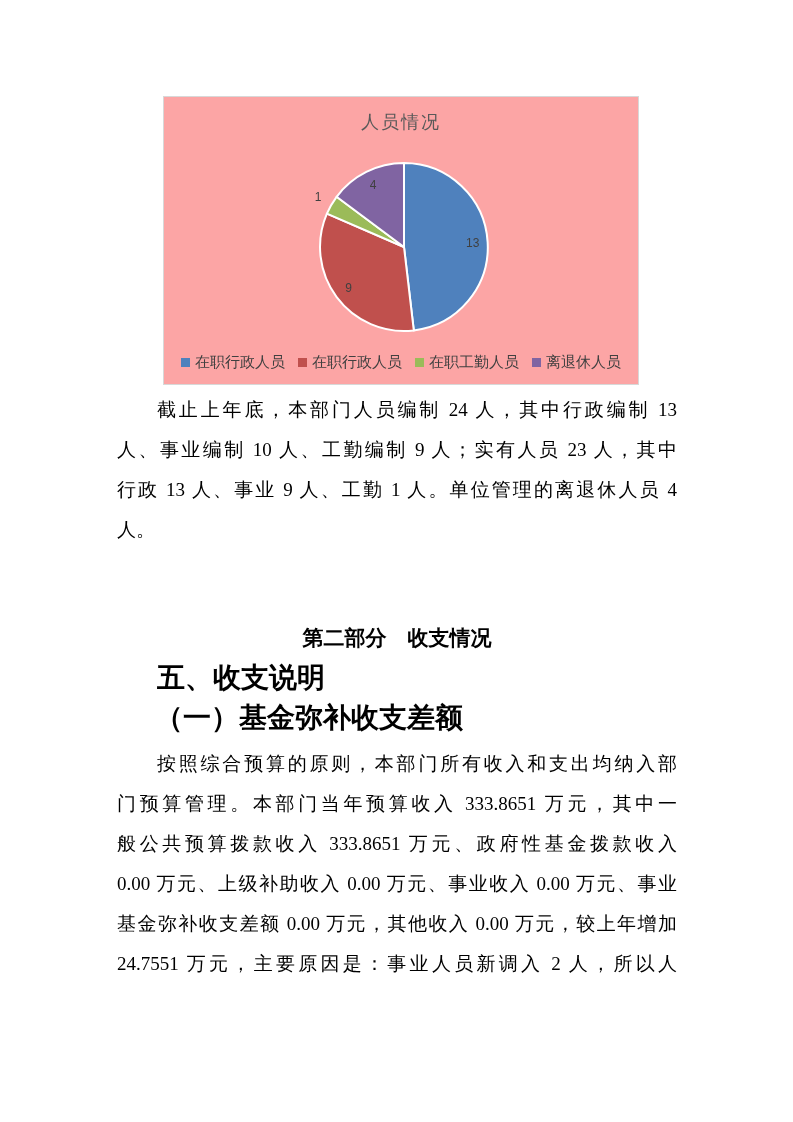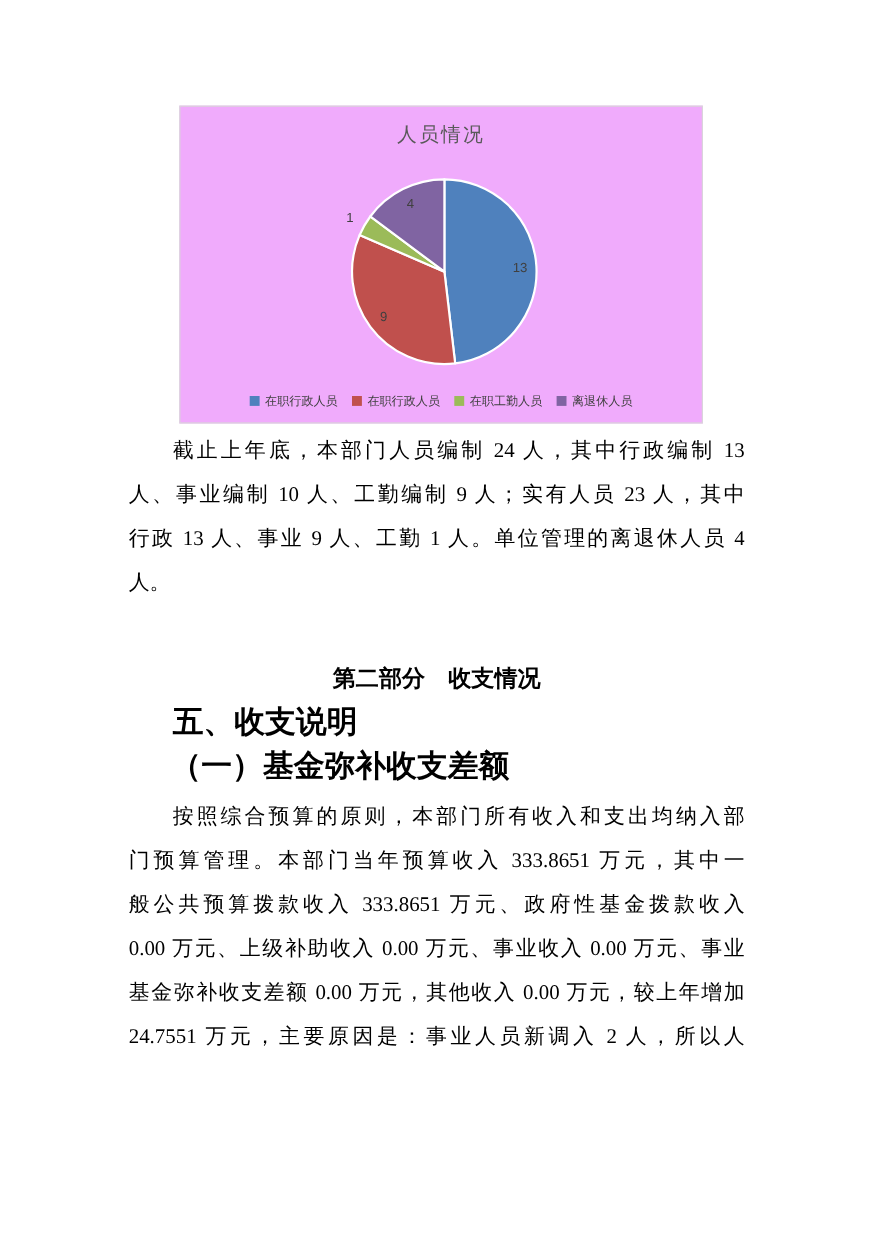--- a/index.html
+++ b/index.html
@@ -4,45 +4,45 @@
 <style>
   html,body { margin:0; padding:0; background:#888; }
   .page {
     position:relative; width:793px; height:1122px; margin:0 auto;
     background:#ffffff; overflow:hidden;
     font-family:"Liberation Serif","DejaVu Serif",serif; color:#000;
   }
   
   .chart-box {
     position:absolute; left:163px; top:96px; width:476px; height:289px;
-    background:#f0abfc; border:1px solid #d8d8d8; box-sizing:border-box;
+    background:#fca5a5; border:1px solid #d8d8d8; box-sizing:border-box;
     font-family:"Liberation Sans","DejaVu Sans",sans-serif;
   }
   .chart-title {
     position:absolute; top:13px; left:0; right:0; text-align:center;
     font-size:18px; color:#595959; letter-spacing:2px;
   }
   svg.pie { position:absolute; left:0; top:0; }
   .legend {
     position:absolute; left:0; right:0; bottom:12px;
     display:flex; justify-content:center; align-items:center; gap:13px;
   }
-  .legend-item { display:flex; align-items:center; gap:5px; font-size:11px; color:#404040; white-space:nowrap;margin-top:30px; }
+  .legend-item { display:flex; align-items:center; gap:5px; font-size:15px; color:#404040; white-space:nowrap;margin-top:30px; }
   .swatch { width:9px; height:9px; display:inline-block; flex:none; }
   
   .content { position:absolute; left:117px; top:0; width:560px; }
   .spacer-top { height:390px; }
   .para .line {
     line-height:40px; font-size:19px;
     text-align:justify; text-align-last:justify; overflow:hidden; max-height:40px;
   }
   .para .line.first { text-indent:40px; }
   .para .line.lastleft { text-align-last:left; }
   .part-heading {
-    height:40px; line-height:40px; margin-top:47px;
+    height:40px; line-height:40px; margin-top:68px;
     text-align:center; font-weight:bold; font-size:21px;
   }
   .h2-heading, .h3-heading {
     height:40px; line-height:40px; font-weight:bold; font-size:28px;
   }
   .h2-heading { padding-left:40px; }
   .h3-heading { padding-left:38px; }
   .para2 { margin-top:6px; }
 </style>
 </head>

